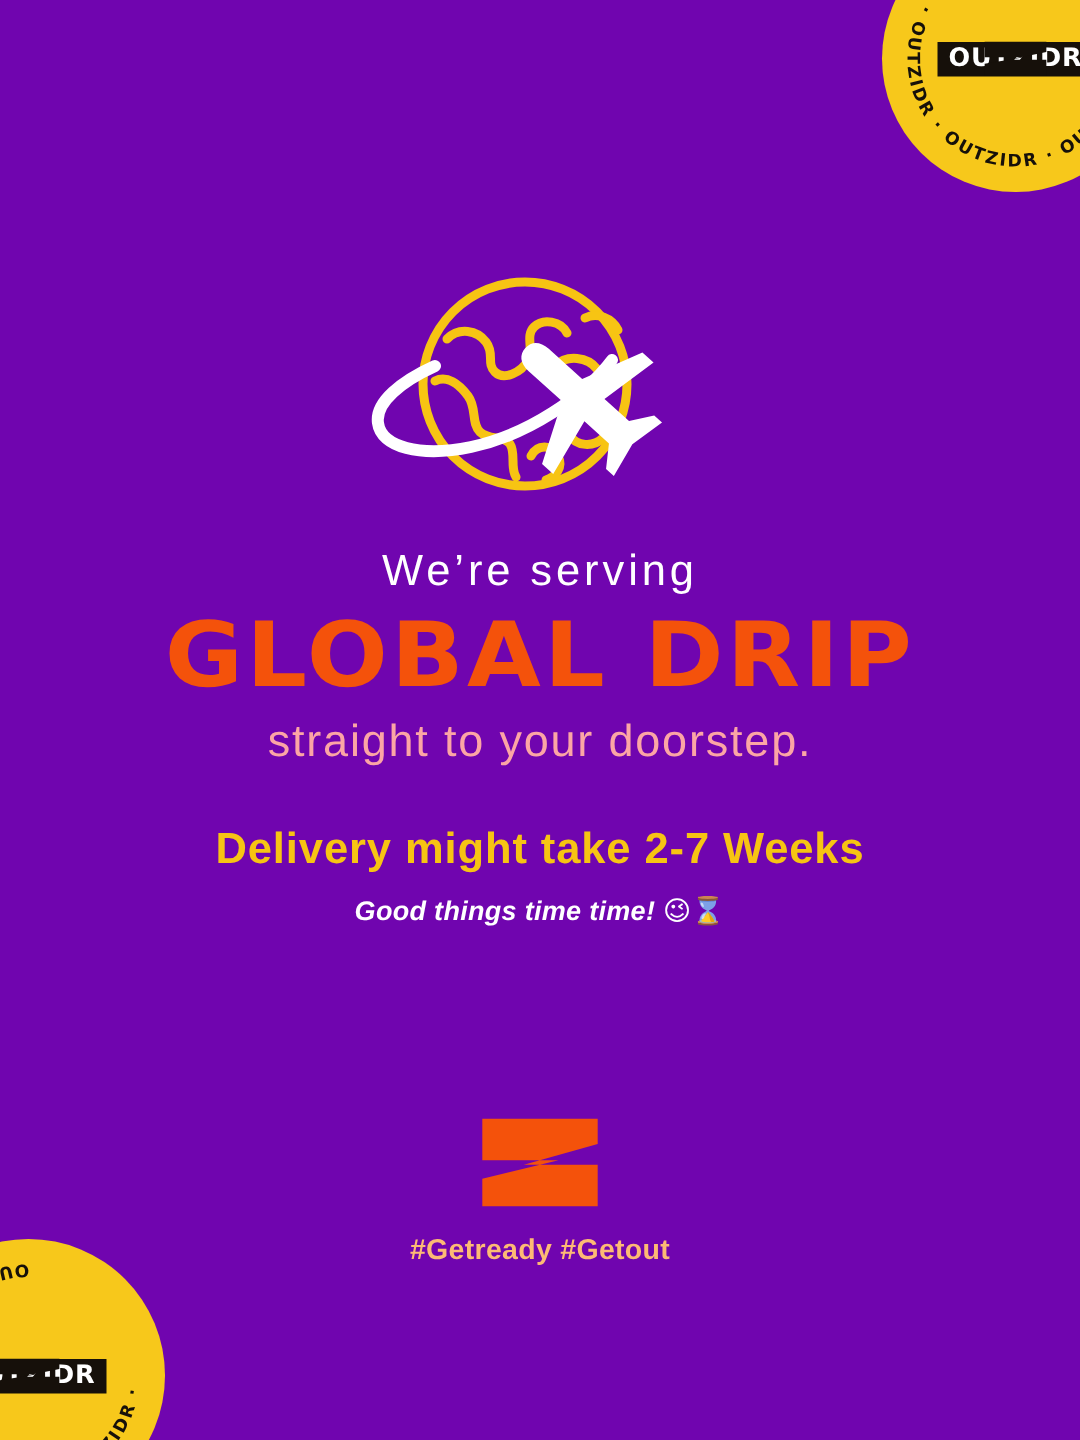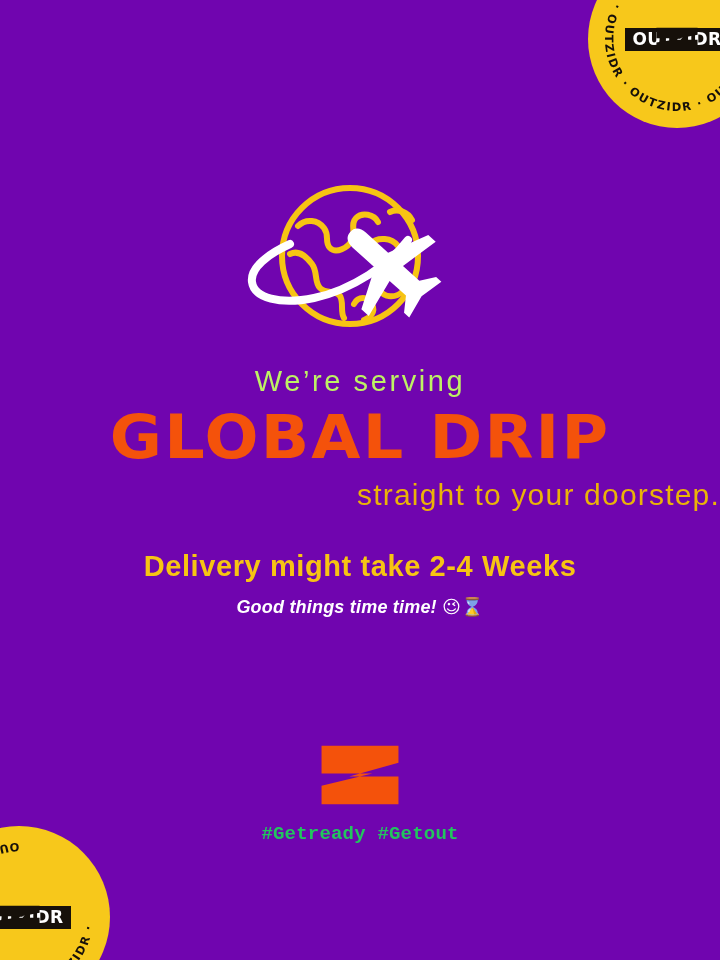--- a/index.html
+++ b/index.html
@@ -95,44 +95,43 @@
 
   
   #headline-block {
     position: absolute;
     left: 0;
     right: 0;
     top: 363px;
     text-align: center;
   }
   #eyebrow-line {
-    color: #bef264;
+    color: #ffffff;
     font-size: 29px;
     font-weight: 300;
     letter-spacing: 2.6px;
     line-height: 36px;
   }
   #title-line {
     color: #F4520B;
     font-family: "DejaVu Sans", sans-serif;
     font-size: 60px;
     font-weight: bold;
     letter-spacing: 2px;
     line-height: 62px;
     margin-top: 7px;
     transform: scaleX(1.06);
   }
   #subtitle-line {
-    color: #eab308;
+    color: #fca5a5;
     font-size: 30px;
     font-weight: 400;
     letter-spacing: 1.2px;
     line-height: 38px;
     margin-top: 8px;
-    text-align: right;
   }
 
   
   #delivery-block {
     position: absolute;
     left: 0;
     right: 0;
     top: 549px;
     text-align: center;
   }
@@ -165,27 +164,26 @@
     top: 744px;
     text-align: center;
   }
   #brand-logo-mark {
     width: 80px;
     height: 62px;
     display: block;
     margin: 0 auto;
   }
   #brand-hashtags {
-    color: #22c55e;
+    color: #fdba74;
     font-size: 19px;
     font-weight: bold;
     letter-spacing: 0.2px;
     line-height: 24px;
     margin-top: 16px;
-    font-family: Liberation Mono, monospace;
   }
 </style>
 </head>
 <body>
 
 <div id="poster">
 
   <div class="seal" id="seal-top-right">
     <svg viewBox="0 0 178 178">
       <defs>
@@ -239,21 +237,21 @@
     </svg>
   </div>
 
   <div id="headline-block">
     <div id="eyebrow-line">We’re serving</div>
     <div id="title-line">GLOBAL DRIP</div>
     <div id="subtitle-line">straight to your doorstep.</div>
   </div>
 
   <div id="delivery-block">
-    <div id="delivery-headline">Delivery might take 2-4 Weeks</div>
+    <div id="delivery-headline">Delivery might take 2-7 Weeks</div>
     <div id="delivery-subnote">
       <span>Good things time time!</span>
       <span class="emoji">😉⌛</span>
     </div>
   </div>
 
   <div id="brand-footer">
     <svg id="brand-logo-mark" viewBox="0 0 104 80">
       <path d="M 2,2 L 102,2 L 102,24 L 38,42 L 102,42 L 102,78 L 2,78 L 2,54 L 68,38 L 2,38 Z" fill="#F4520B"></path>
     </svg>

